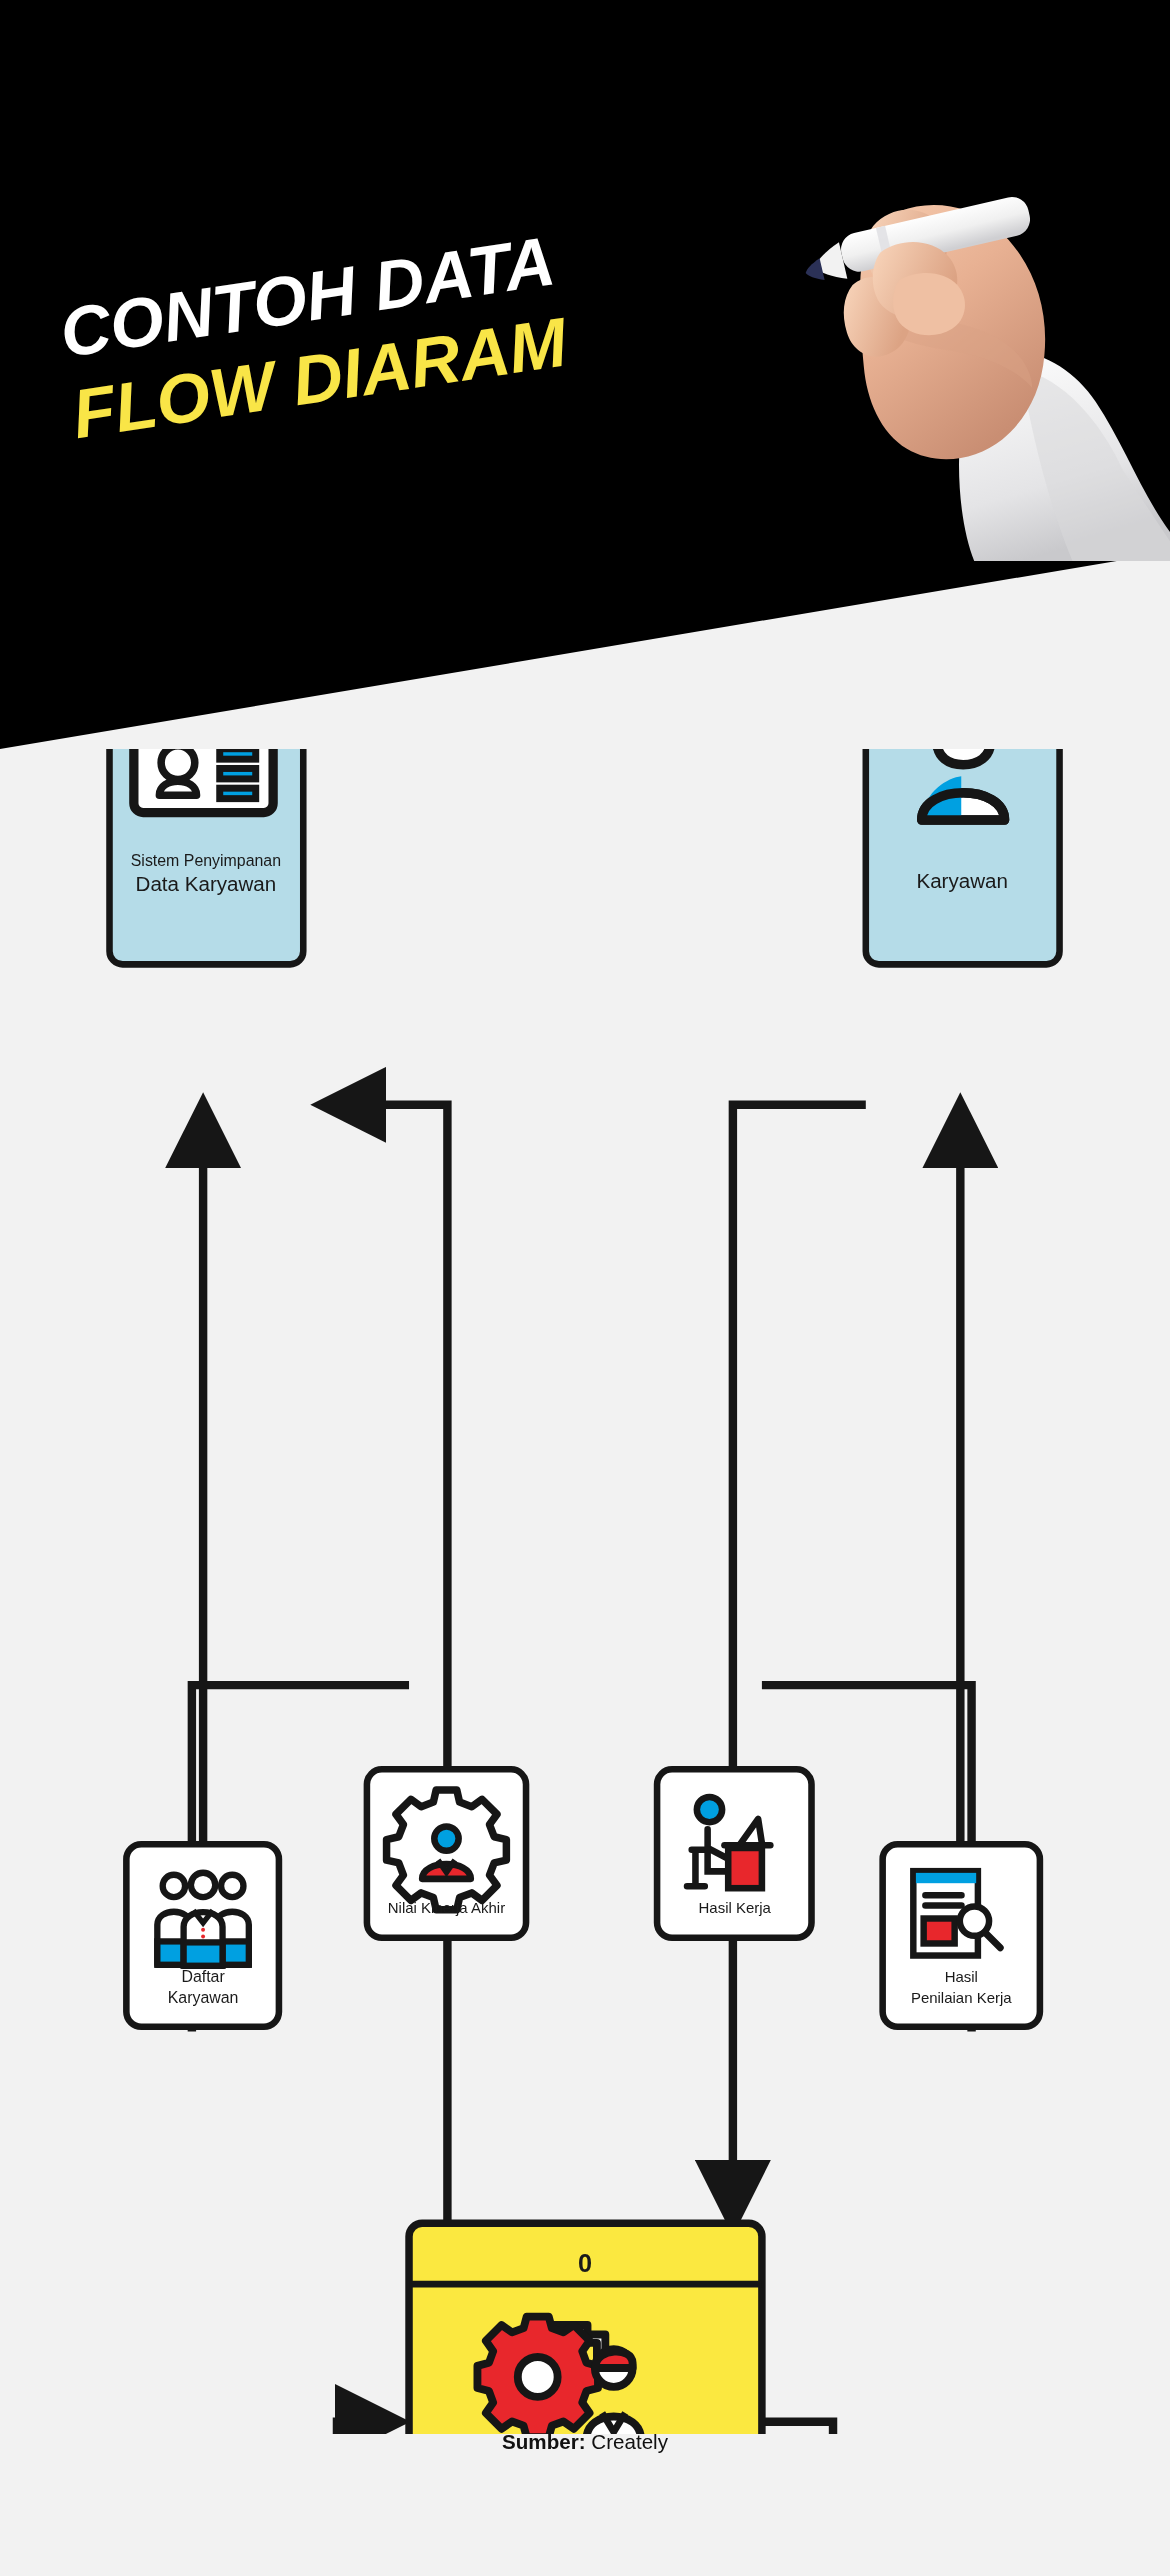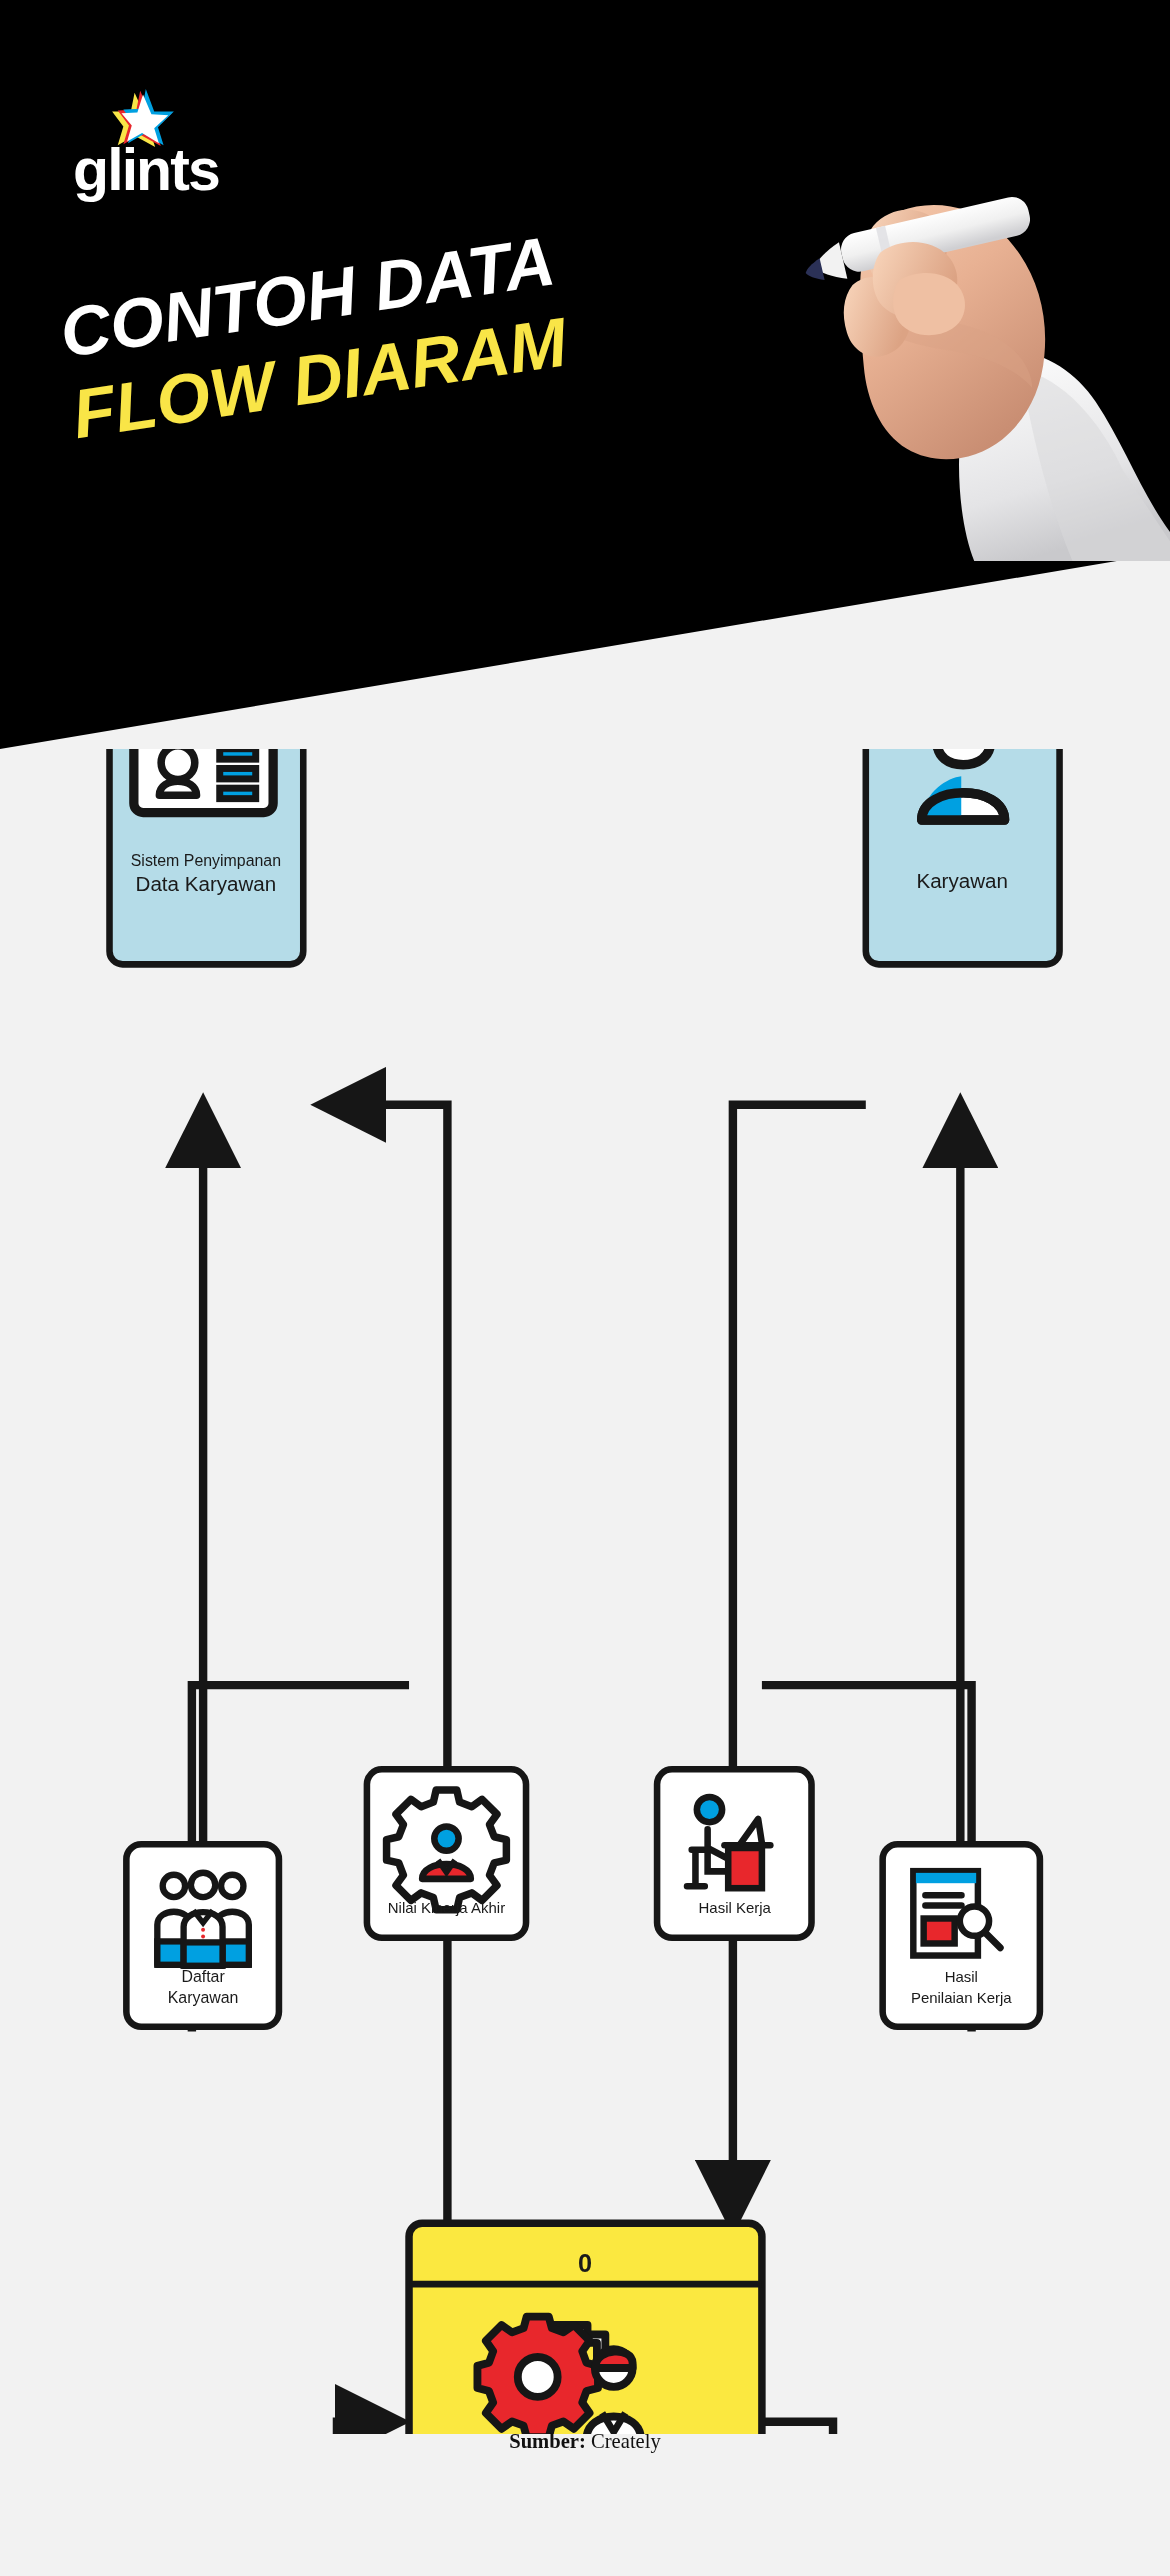--- a/index.html
+++ b/index.html
@@ -52,21 +52,21 @@
 
   
   #diagram { position:absolute; left:0; top:749px; width:1157px; height:1685px; }
   #diagram svg { display:block; }
 
   
   #footer {
     position:absolute; left:0; top:2430px; width:1170px;
     text-align:center;
     font-size:20.6px; color:#111;
-    font-family:Liberation Serif, serif;
+    font-family:Liberation Sans, sans-serif;
   }
   #footer .lbl { font-weight:700; }
   #footer .src { font-weight:400; }
 </style>
 </head>
 <body>
 
 <div id="header">
   <div id="header-black"></div>
 
@@ -117,31 +117,20 @@
         <path d="M84,100 C74,104 68,108 66,112 C68,116 74,120 84,124 Z" fill="#2B3157"></path>
       </g>
 
       <path d="M150,120 C172,104 205,106 222,124 C238,142 234,170 215,182
                C194,196 162,192 149,174 C138,158 140,132 150,120 Z" fill="url(#skin2)"></path>
       <path d="M170,150 C190,138 218,140 232,155 C245,170 242,192 226,202
                C208,213 182,210 170,195 C160,182 162,160 170,150 Z" fill="#EFC0A3"></path>
     </svg>
   </div>
 
-  <div id="logo">
-    <div class="star">
-      <svg width="62" height="58" viewBox="0 0 66 62">
-        <polygon points="24,4 34,26 58,28 40,44 46,62 24,50 6,60 12,40 0,24 20,24" fill="#F9E547"></polygon>
-        <polygon points="30,2 40,25 64,26 46,43 52,61 30,49 12,59 18,39 6,23 26,22" fill="#E8272C"></polygon>
-        <polygon points="36,0 45,24 66,24 49,41 55,60 34,48 17,58 23,38 12,22 32,21" fill="#00A0E1"></polygon>
-        <polygon points="33,6 42,27 60,28 45,42 50,58 32,47 16,56 21,39 10,26 27,25" fill="#FFFFFF"></polygon>
-      </svg>
-    </div>
-    <div class="wordmark">glints</div>
-  </div>
 
   <div id="title-wrap">
     <div id="title-line1">CONTOH DATA</div>
     <div id="title-line2">FLOW DIARAM</div>
   </div>
 </div>
 
 <div id="diagram">
   <svg width="1170" height="1685" viewBox="0 0 1250 1800">
     <defs>

